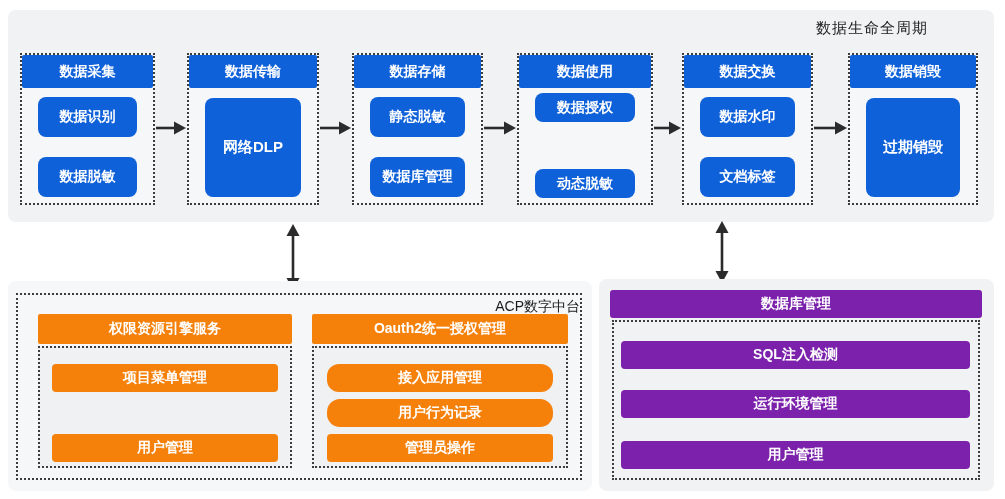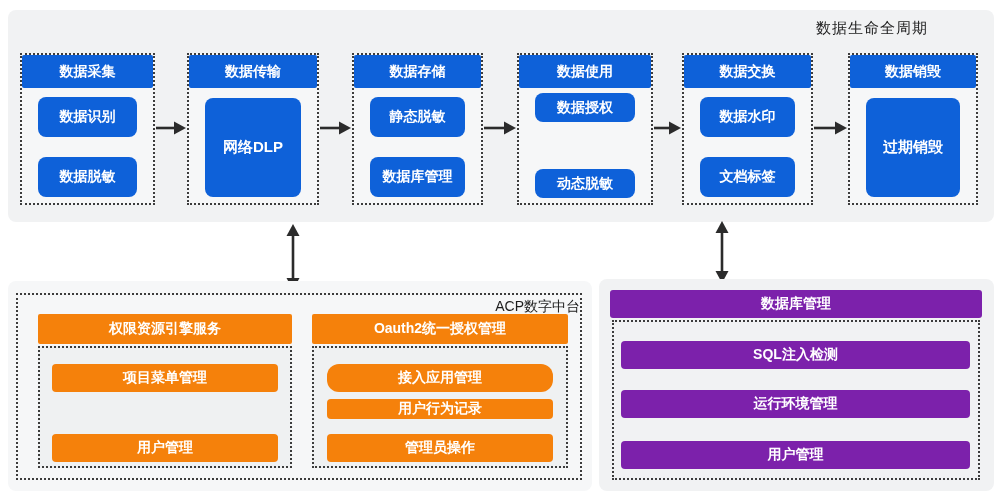--- a/index.html
+++ b/index.html
@@ -132,21 +132,21 @@
 
   <div class="group-header" style="left:38px;top:314px;width:254px;height:30px;">权限资源引擎服务</div>
   <div class="group-sub" style="left:38px;top:346px;width:254px;height:122px;"></div>
   <div class="obtn" style="left:52px;top:364px;width:226px;height:28px;font-family:Liberation Serif, serif;">项目菜单管理</div>
   <div class="obtn" style="left:52px;top:399px;width:226px;height:21px;margin-top:36px;">角色管理</div>
   <div class="obtn" style="left:52px;top:434px;width:226px;height:28px;">用户管理</div>
 
   <div class="group-header" style="left:312px;top:314px;width:256px;height:30px;">Oauth2统一授权管理</div>
   <div class="group-sub" style="left:312px;top:346px;width:256px;height:122px;"></div>
   <div class="obtn" style="left:327px;top:364px;width:226px;height:28px;border-radius:12px;">接入应用管理</div>
-  <div class="obtn" style="left:327px;top:399px;width:226px;height:20px;">用户行为记录</div>
+  <div class="obtn" style="left:327px;top:399px;width:226px;height:28px;border-radius:13px;">用户行为记录</div>
   <div class="obtn" style="left:327px;top:434px;width:226px;height:28px;">管理员操作</div>
 
   <div class="panel" style="left:599px;top:279px;width:395px;height:212px;background:var(--panel);"></div>
   <div class="p-header" style="left:610px;top:290px;width:372px;height:28px;">数据库管理</div>
   <div class="dashbox" style="left:612px;top:320px;width:368px;height:160px;"></div>
   <div class="pbtn" style="left:621px;top:341px;width:349px;height:28px;">SQL注入检测</div>
   <div class="pbtn" style="left:621px;top:390px;width:349px;height:28px;">运行环境管理</div>
   <div class="pbtn" style="left:621px;top:441px;width:349px;height:28px;">用户管理</div>
 
 </div>

